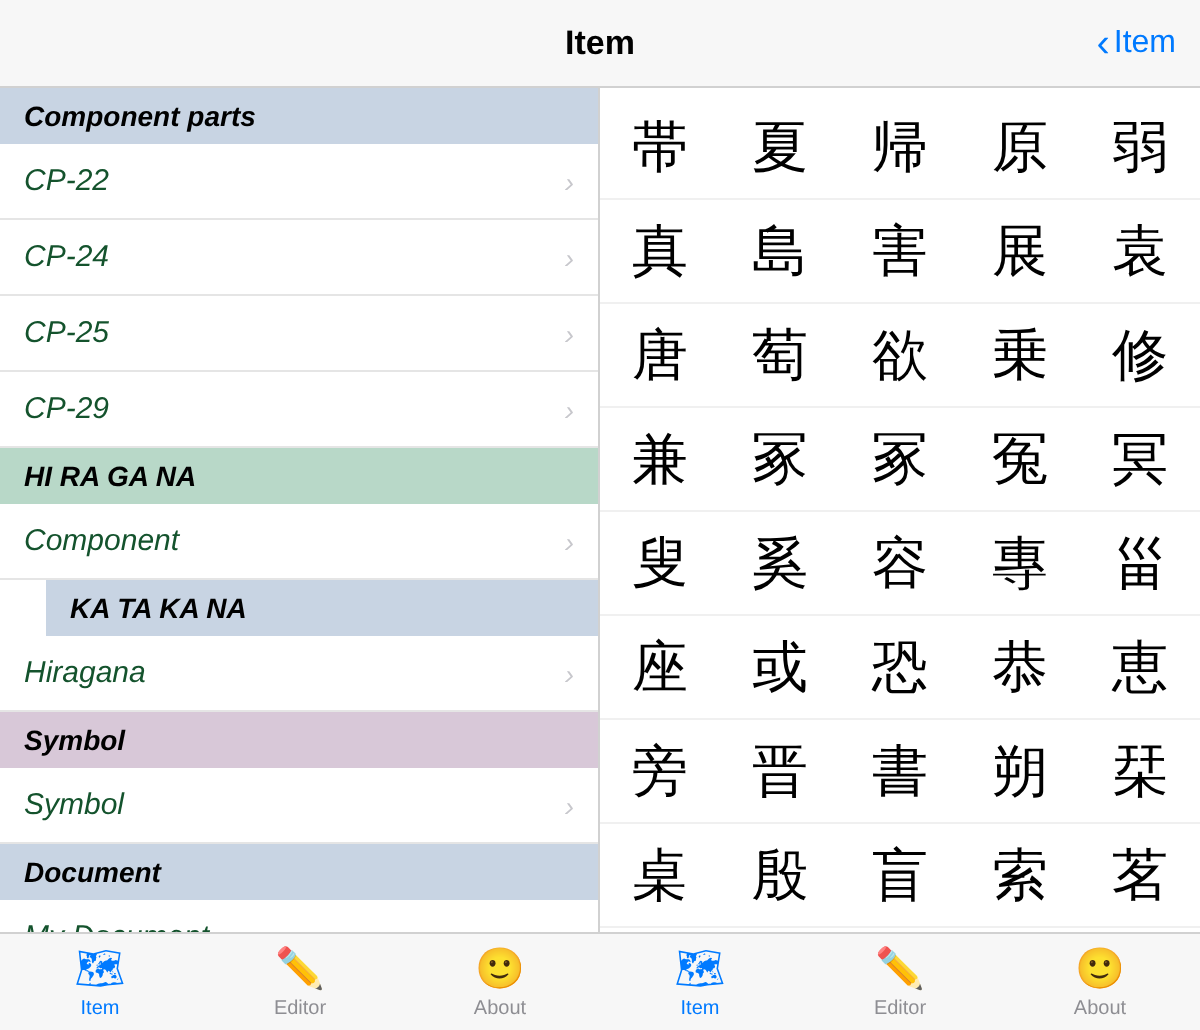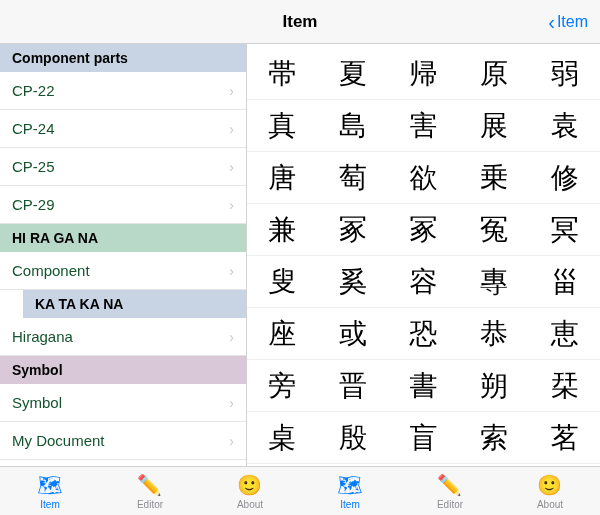--- a/index.html
+++ b/index.html
@@ -53,24 +53,25 @@
 
     
     .main-content {
       display: flex;
       flex: 1;
       overflow: hidden;
     }
 
     
     .left-panel {
-      width: 247px;
+      width: 300px;
       border-right: 1px solid #d1d1d1;
       overflow-y: auto;
       flex-shrink: 0;
+      font-style: italic;
     }
 
     .list-section-header {
       background: #c8d4e3;
       padding: 6px 12px;
       font-size: 14px;
       font-weight: 700;
       color: #000;
     }
 
@@ -217,20 +218,21 @@
       <span class="list-item-label">Hiragana</span>
       <span class="list-item-chevron">›</span>
     </div>
 
     <div class="list-section-header symbol">Symbol</div>
     <div class="list-item">
       <span class="list-item-label">Symbol</span>
       <span class="list-item-chevron">›</span>
     </div>
 
+    <div class="list-section-header document">Document</div>
     <div class="list-item">
       <span class="list-item-label">My Document</span>
       <span class="list-item-chevron">›</span>
     </div>
 
   </div>
 
   <div class="right-panel">
     <div class="char-grid" id="char-grid">
     <div class="char-cell">帯</div>

